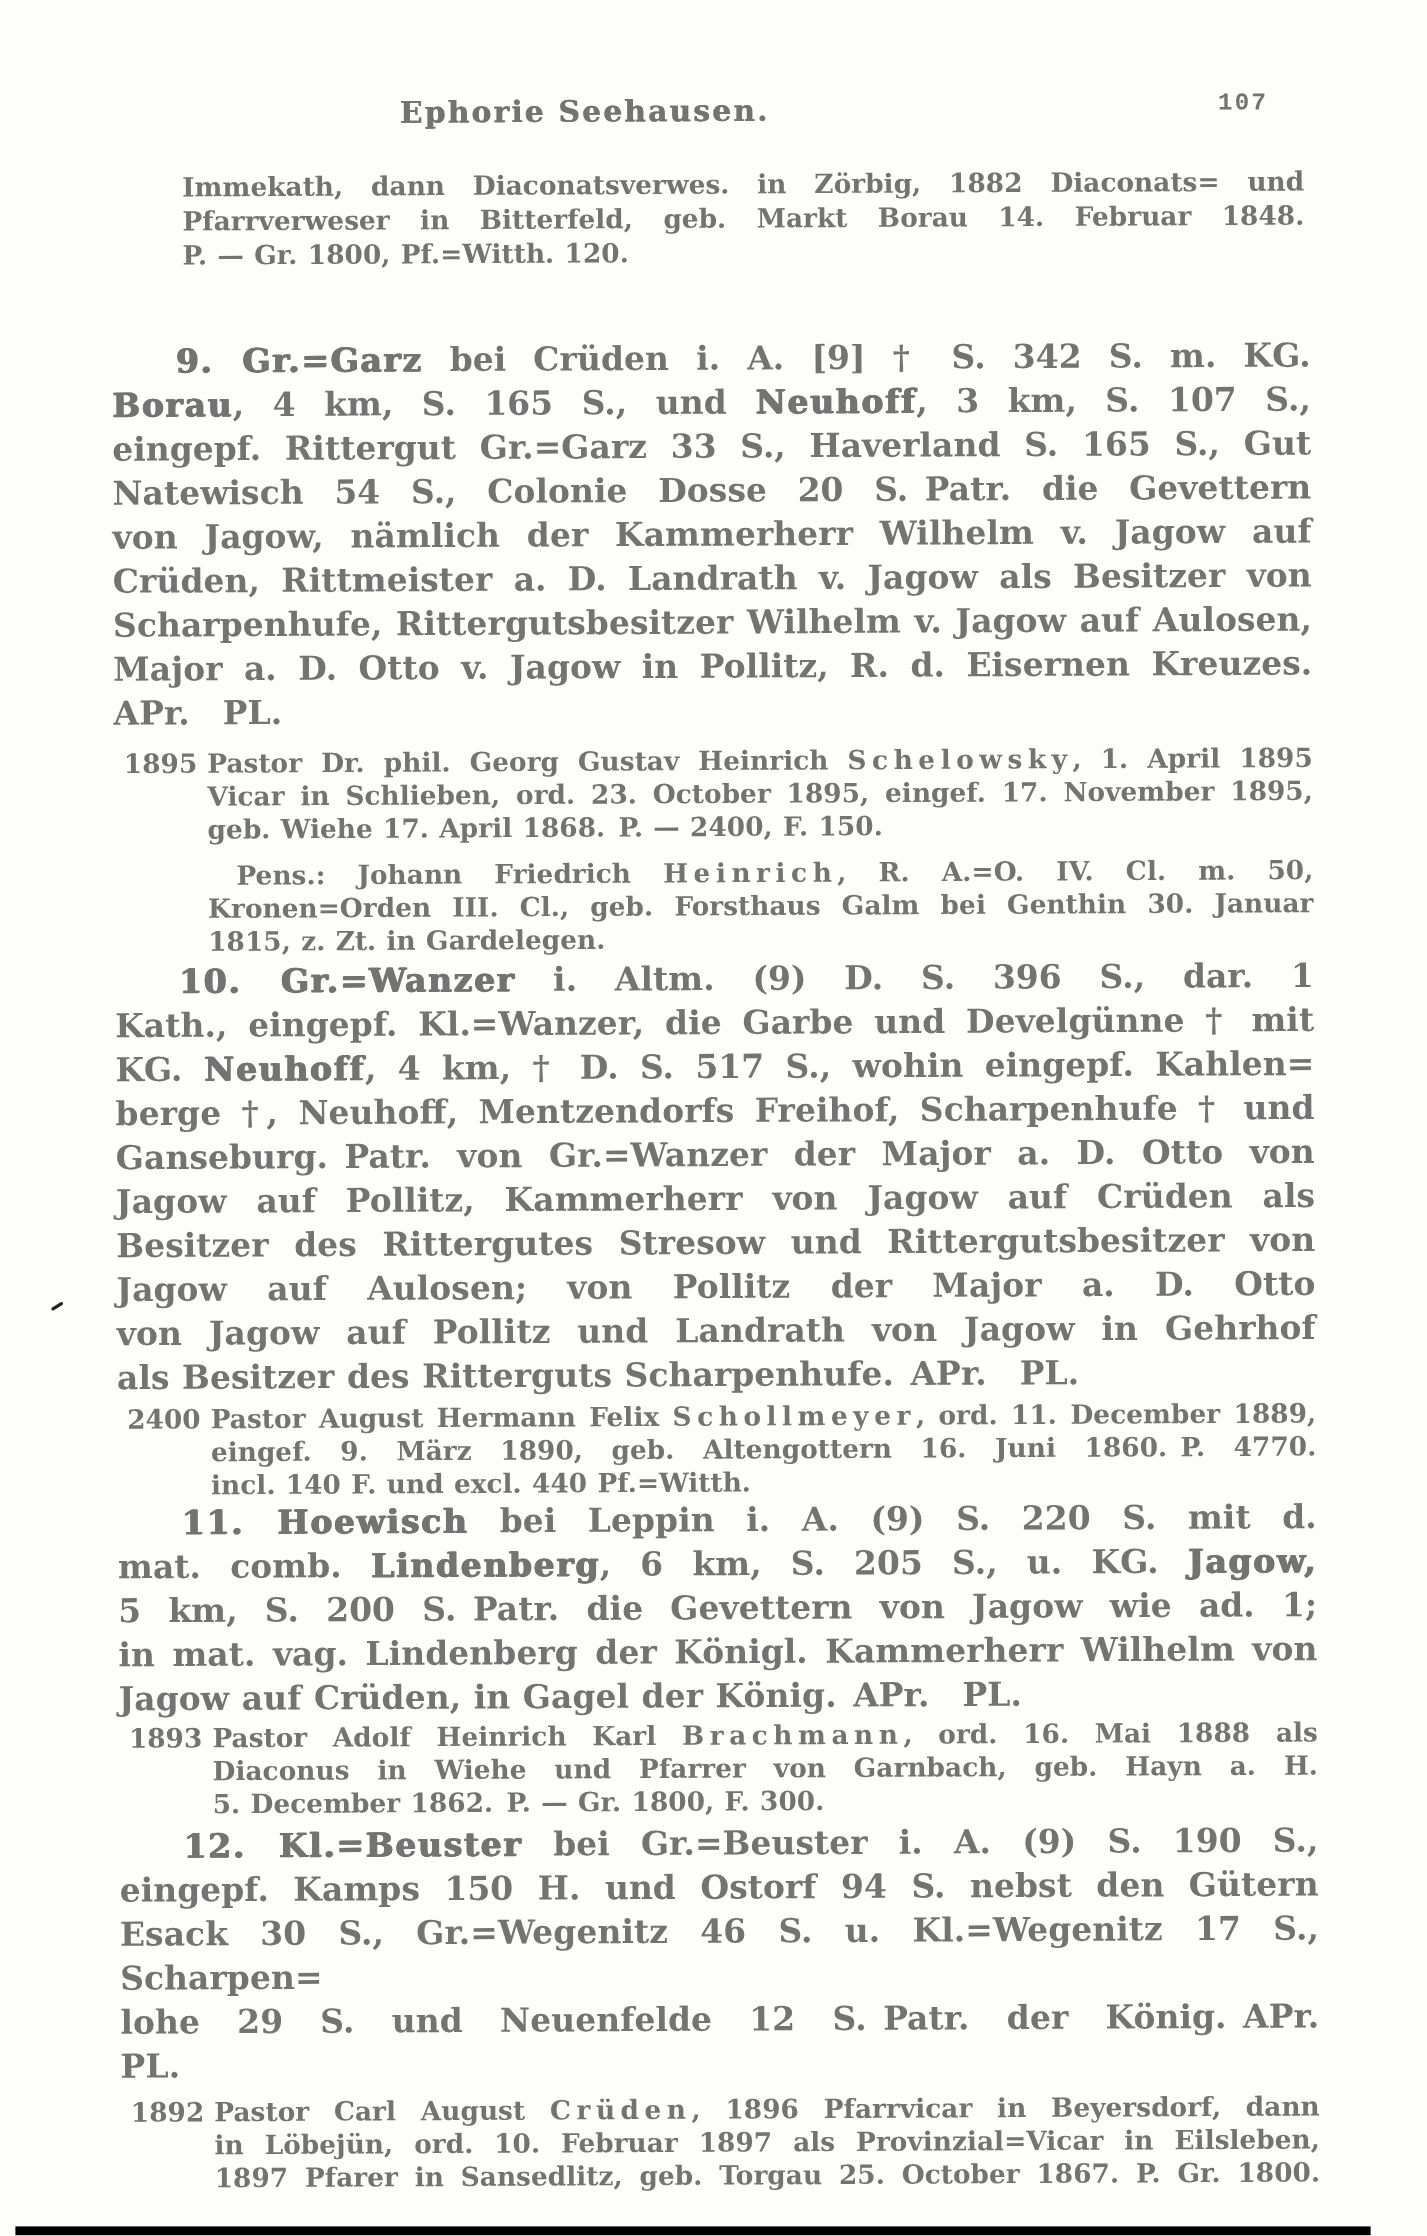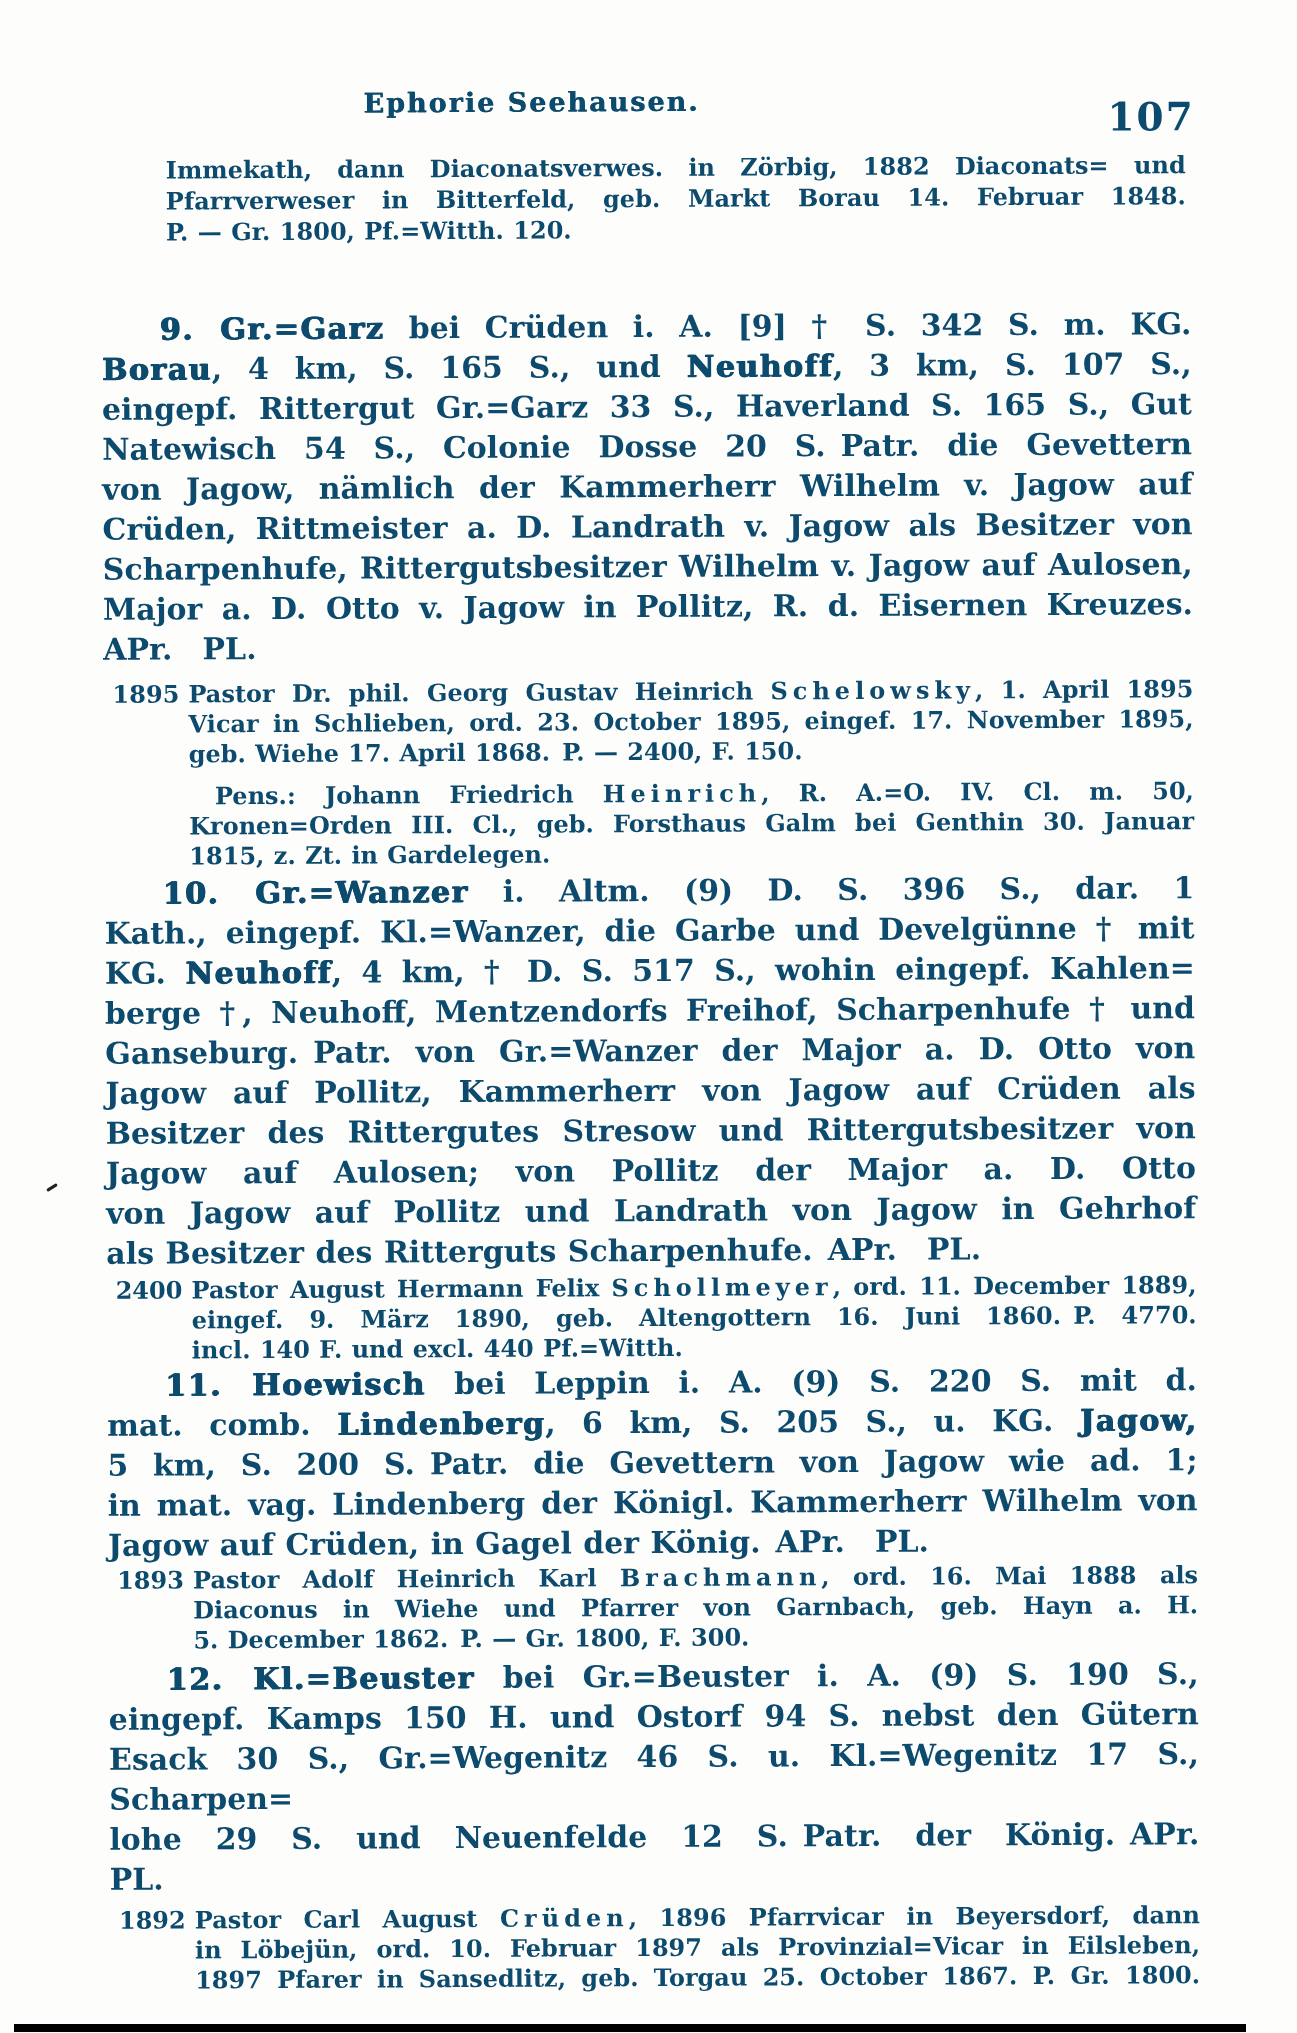--- a/index.html
+++ b/index.html
@@ -6,34 +6,34 @@
   body {
     width:1297px; height:2033px;
     background:#ffffff;
     overflow:hidden;
     font-family:"DejaVu Serif","Liberation Serif",serif;
   }
   .page {
     position:relative;
     width:1297px; height:2033px;
     background:#fdfdfb;
-    color:#0c4a6e;
+    color:#737373;
     font-weight:700;
   }
   .page-inner { position:absolute; inset:0; transform:rotate(-0.3deg); transform-origin:650px 1000px; }
 
   .running-title {
     position:absolute; top:86px; left:368px;
     font-size:27px; letter-spacing:2px;
     text-shadow:0.6px 0 0 currentColor;
     white-space:nowrap;
   }
   .page-number {
-    position:absolute; top:96px; left:1112px;
-    font-size:39px; letter-spacing:2px; font-weight:700;
+    position:absolute; top:84px; left:1112px;
+    font-size:22px; letter-spacing:2px; font-weight:700;font-family:Liberation Mono, monospace;
   }
 
   main {
     position:absolute; top:0; left:105px; width:1090px;
     padding-top:152px;
   }
   .block { position:relative; }
   .lines { width:100%; }
   .line {
     text-align:justify;

